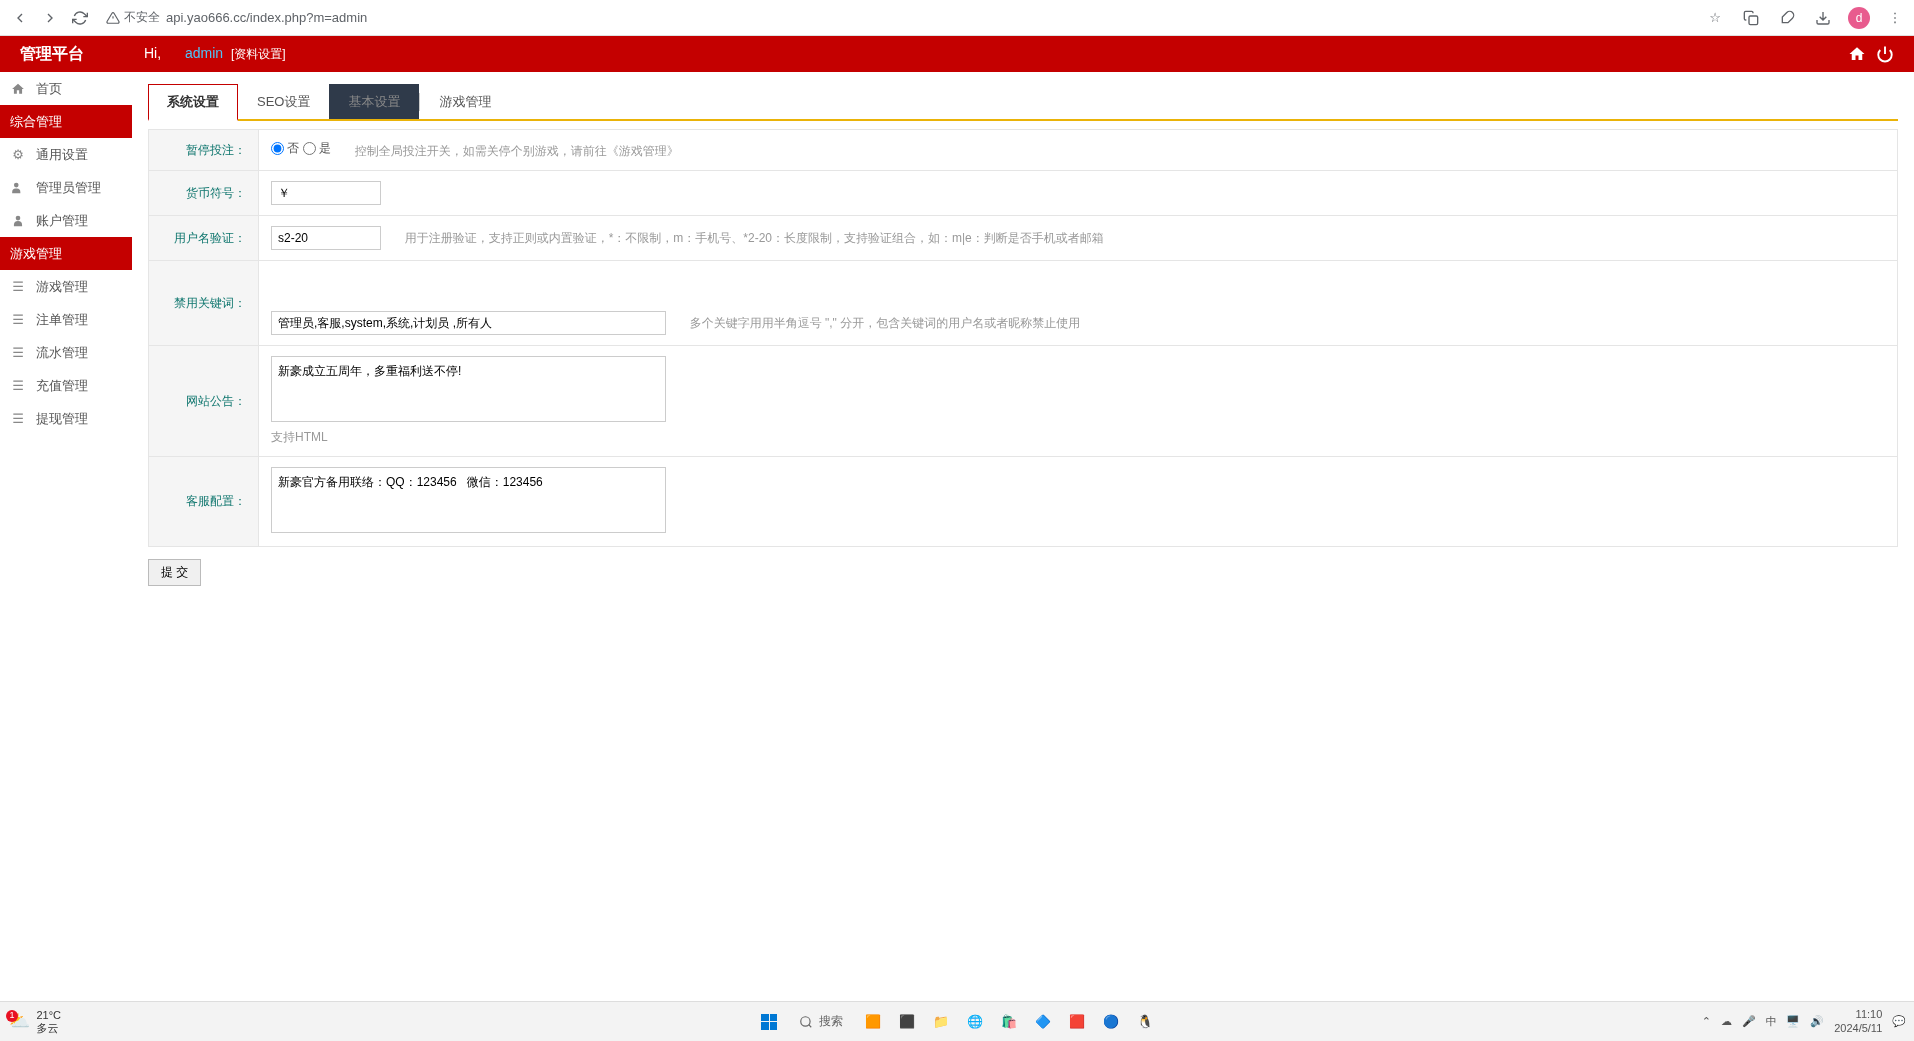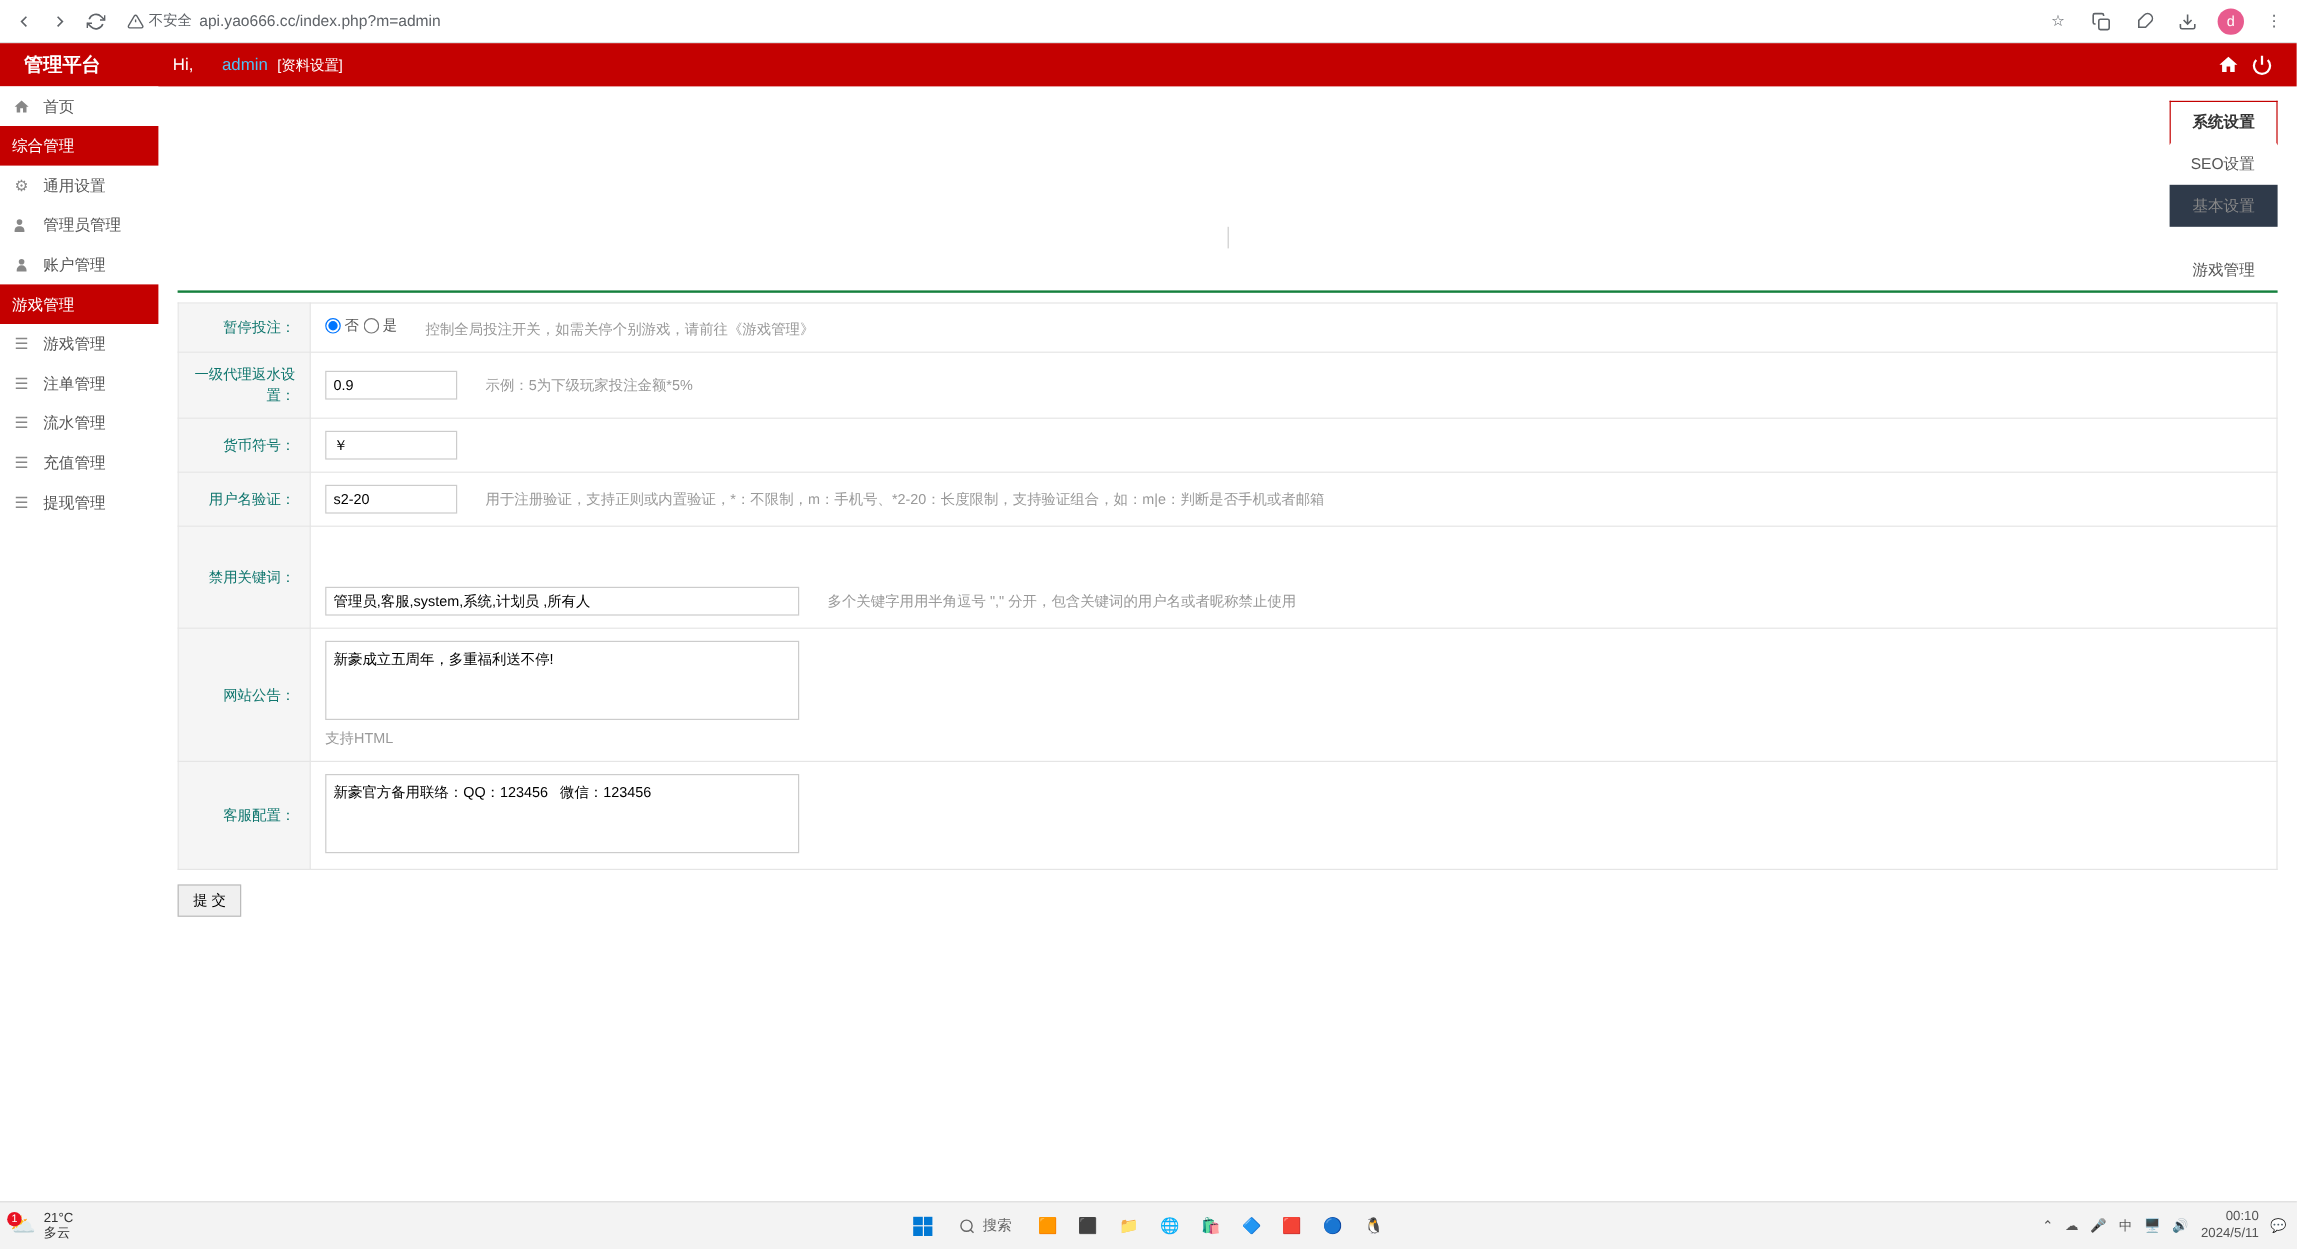--- a/index.html
+++ b/index.html
@@ -26,21 +26,21 @@
 
 .main-wrap { display: flex; height: calc(100vh - 36px - 36px - 40px); }
 .sidebar { width: 132px; background: #fff; flex-shrink: 0; }
 .sidebar .menu-item { height: 33px; display: flex; align-items: center; padding: 0 10px; gap: 10px; color: #555; font-size: 13px; cursor: pointer; }
 .sidebar .menu-header { height: 33px; display: flex; align-items: center; padding: 0 10px; background: #c40000; color: #fff; font-size: 13px; }
 .menu-icon { width: 16px; color: #888; display: flex; justify-content: center; }
 
 .content { flex: 1; padding: 12px 16px; overflow: auto; }
 
 
-.tabs { display: flex; border-bottom: 2px solid #15803d; align-items: flex-end; flex-direction: column; }
+.tabs { display: flex; border-bottom: 2px solid #eab308; align-items: flex-end; }
 .tab { padding: 8px 18px; font-size: 13px; color: #555; cursor: pointer; border: 1px solid transparent; border-bottom: none; }
 .tab.active { border: 1px solid #c40000; border-bottom: 2px solid #fff; margin-bottom: -2px; background: #fff; color: #333; font-weight: bold; }
 .tab.dark { background: #2f3a4a; color: #888; }
 .tab-sep { width: 1px; height: 18px; background: #ccc; margin: 0 0px; align-self: center; }
 
 
 .form-table { width: 100%; border-collapse: collapse; margin-top: 8px; border: 1px solid #e5e5e5; }
 .form-table td { border: 1px solid #e5e5e5; padding: 10px 12px; vertical-align: middle; }
 .form-table .label-cell { width: 110px; background: #f5f5f5; text-align: right; color: #0f766e; font-size: 12px; }
 .form-table .value-cell { background: #fff; }
@@ -223,27 +223,20 @@
                 </label>
             <label>
                   <input type="radio" name="pb" style="">
                   <span>是</span>
                 </label>
           </span>
           <span class="hint">控制全局投注开关，如需关停个别游戏，请前往《游戏管理》</span>
         </td>
       </tr>
       <tr>
-        <td class="label-cell">一级代理返水设置：</td>
-        <td class="value-cell">
-          <input class="text-input" value="0.9" style="">
-          <span class="hint">示例：5为下级玩家投注金额*5%</span>
-        </td>
-      </tr>
-      <tr>
         <td class="label-cell">货币符号：</td>
         <td class="value-cell">
           <input class="text-input" value="￥" style="">
         </td>
       </tr>
       <tr>
         <td class="label-cell">用户名验证：</td>
         <td class="value-cell">
           <input class="text-input" value="s2-20" style="">
           <span class="hint">用于注册验证，支持正则或内置验证，*：不限制，m：手机号、*2-20：长度限制，支持验证组合，如：m|e：判断是否手机或者邮箱</span>
@@ -311,18 +304,18 @@
     <div class="tb-icon">🐧</div>
   </div>
   <div class="taskbar-right">
     <span>⌃</span>
     <span>☁</span>
     <span>🎤</span>
     <span>中</span>
     <span>🖥️</span>
     <span>🔊</span>
     <div class="clock">
-      <div>00:10</div>
+      <div>11:10</div>
       <div>2024/5/11</div>
     </div>
     <span>💬</span>
   </div>
 </div>
 
 </body></html>

